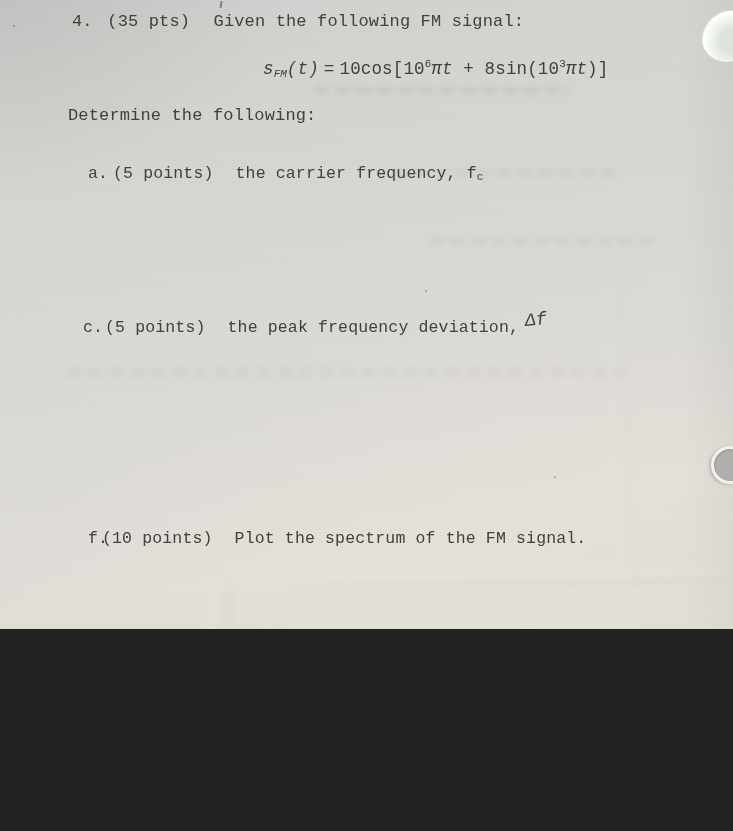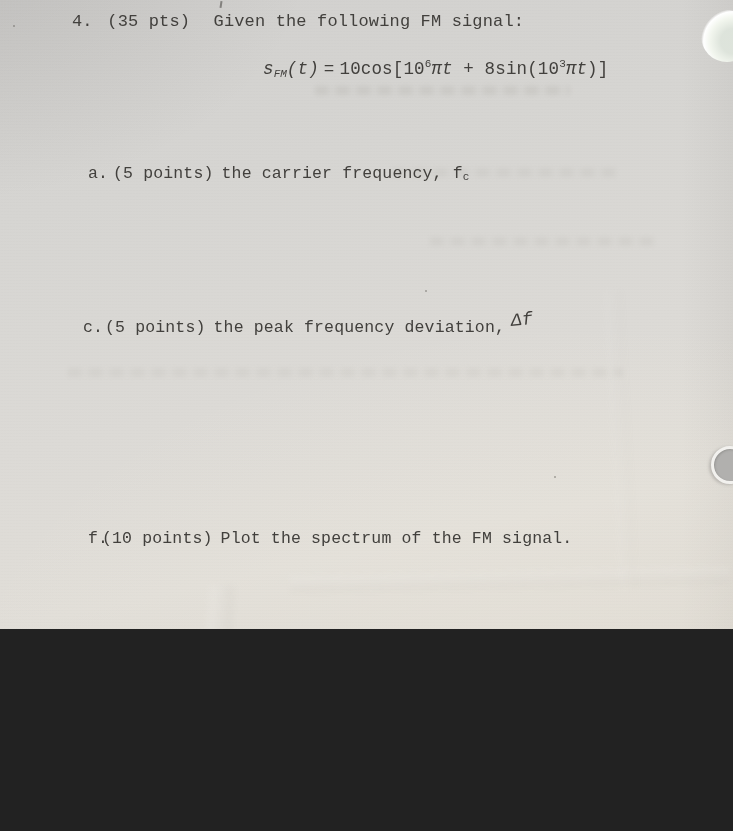--- a/index.html
+++ b/index.html
@@ -31,21 +31,21 @@
   .formula { top: 36px; left: 263px; font-size: 17.5px; white-space: nowrap; margin-top: 22px; }
   .fi { font-style: italic; }
   .f-sub { font-size: 11px; font-style: italic; vertical-align: -3px; letter-spacing: 0; }
   .f-sup { font-size: 11px; vertical-align: 7px; letter-spacing: 0; }
   .f-eq { margin: 0 5px; }
 
   .determine { top: 106px; left: 68px; font-size: 17px; }
 
   .item { position: absolute; font-size: 16.5px; line-height: 21px; }
   .item .label { display: inline-block; text-indent: 0; }
-  .item .txt { margin-left: 8px; }
+  .item .txt { margin-left: 22px; }
   .item-a { top: 163px; left: 88px; width: 600px; }
   .item-a .label { width: 25px; }
   .item-b { top: 236px; left: 85px; width: 600px; }
   .item-b .label { width: 23px; }
   .item-c { top: 317px; left: 83px; width: 600px; }
   .item-c .label { width: 22px; }
   .item-d { top: 392px; left: 88px; width: 592px; padding-left: 17px; text-indent: -17px; }
   .item-d .label { width: 17px; }
   .item-e { top: 468px; left: 86px; width: 600px; }
   .item-e .label { width: 21px; }
@@ -130,20 +130,21 @@
     <div class="t header">
       <span class="num">4.</span>
       <span class="pts">(35 pts)</span>
       <span>Given the following FM signal:</span>
     </div>
 
     <div class="t formula">
       <span class="fi">s</span><span class="f-sub">FM</span><span class="fi">(t)</span><span class="f-eq">=</span><span>10cos[10</span><span class="f-sup">6</span><span class="fi">πt </span><span>+ 8sin(10</span><span class="f-sup">3</span><span class="fi">πt</span><span>)]</span>
     </div>
 
+    <div class="t determine">Determine the following:</div>
 
     <div class="t item item-a">
       <span class="label">a.</span><span class="pts">(5 points)</span><span class="txt">the carrier frequency, f</span><span class="sub-c">c</span>
     </div>
 
 
     <div class="t item item-c">
       <span class="label">c.</span><span class="pts">(5 points)</span><span class="txt">the peak frequency deviation,</span><span class="sym-deltaf">Δf</span>
     </div>
 

